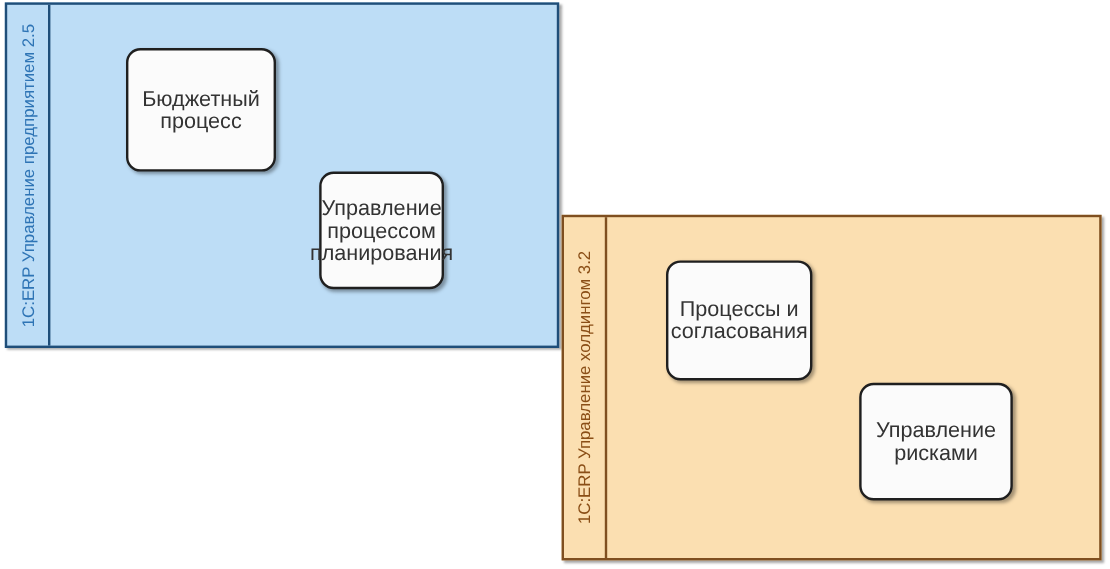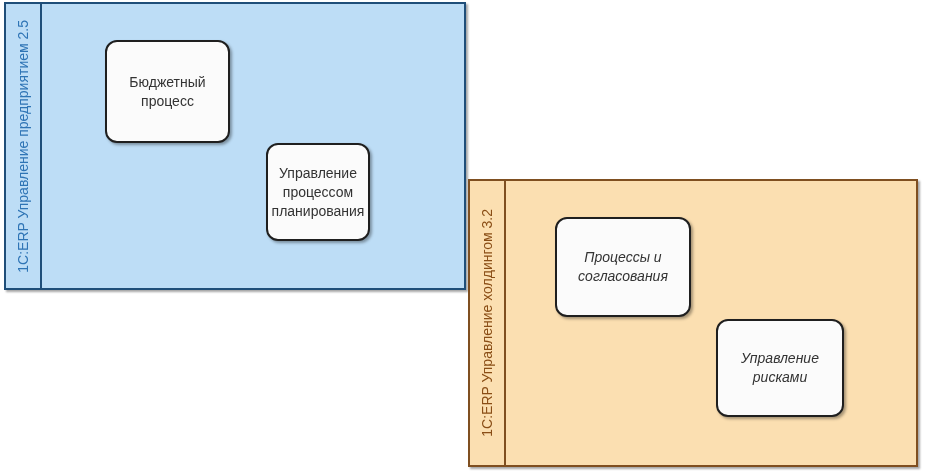--- a/index.html
+++ b/index.html
@@ -60,28 +60,28 @@
     position: absolute;
     background: #fbfbfb;
     border: 2px solid #1f1f1f;
     border-radius: 12px;
     box-shadow: 2px 2px 3px rgba(0,0,0,0.35);
     display: flex;
     align-items: center;
     justify-content: center;
     text-align: center;
     color: #333333;
-    font-size: 14px;
+    font-size: 18px;
     line-height: 19px;
     padding: 23px 14px;
   }
   .node.n-budget   { left: 63px;  top: 36px;  width: 125px; height: 103px; }
   .node.n-planning { left: 224px; top: 139px; width: 104px; height: 98px;  }
-  .node.n-approve  { left: 49px;  top: 36px;  width: 136px; height: 100px; font-style: italic; }
-  .node.n-risk     { left: 210px; top: 138px; width: 128px; height: 98px; font-style: italic;  }
+  .node.n-approve  { left: 49px;  top: 36px;  width: 122px; height: 100px; }
+  .node.n-risk     { left: 210px; top: 138px; width: 128px; height: 98px;  }
 </style>
 </head>
 <body>
 
 <div class="stage">
 
   <section class="container blue">
     <div class="strip">
       <span class="vlabel">1C:ERP Управление предприятием 2.5</span>
     </div>

